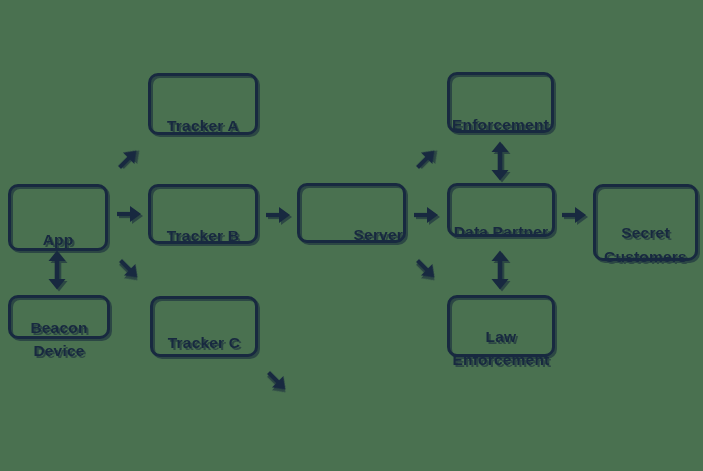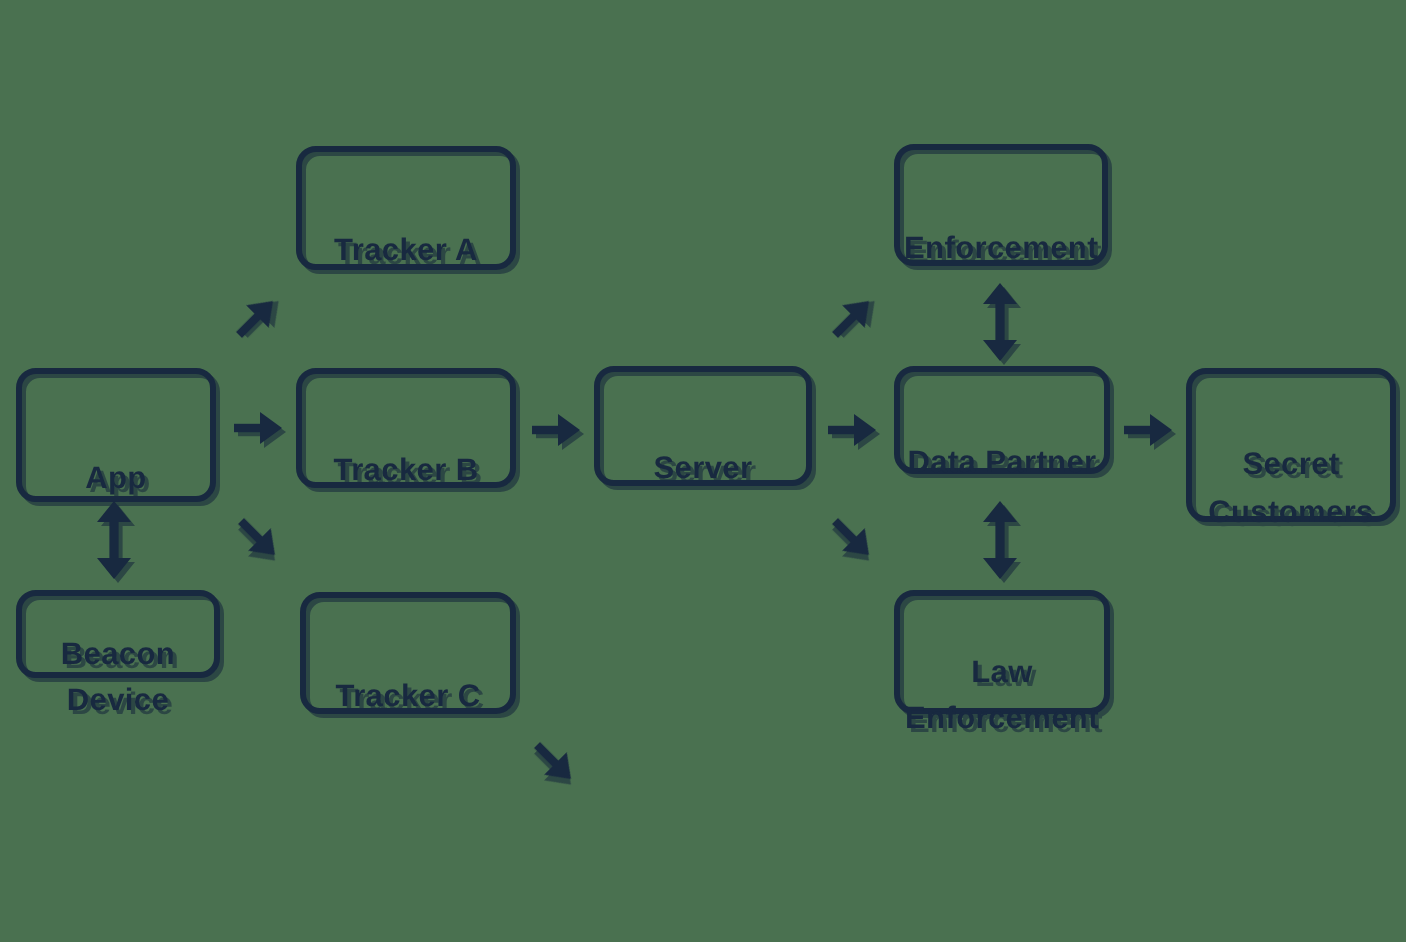--- a/index.html
+++ b/index.html
@@ -53,25 +53,25 @@
   </div>
 
   <div class="node" style="left:148px; top:73px; width:110px; height:62px;">
     <span class="lbl">Tracker A</span>
   </div>
 
   <div class="node" style="left:148px; top:184px; width:110px; height:60px;border-radius:10px;">
     <span class="lbl">Tracker B</span>
   </div>
 
-  <div class="node" style="left:150px; top:296px; width:108px; height:61px;">
+  <div class="node" style="left:150px; top:296px; width:108px; height:61px;align-items:flex-end;">
     <span class="lbl">Tracker C</span>
   </div>
 
-  <div class="node" style="left:297px; top:183px; width:109px; height:60px;">
+  <div class="node" style="left:297px; top:183px; width:109px; height:60px;justify-content:flex-end;">
     <span class="lbl">Server</span>
   </div>
 
   <div class="node" style="left:447px; top:72px; width:107px; height:61px;">
     <span class="lbl">Enforcement</span>
   </div>
 
   <div class="node" style="left:447px; top:183px; width:108px; height:54px;">
     <span class="lbl">Data Partner</span>
   </div>

